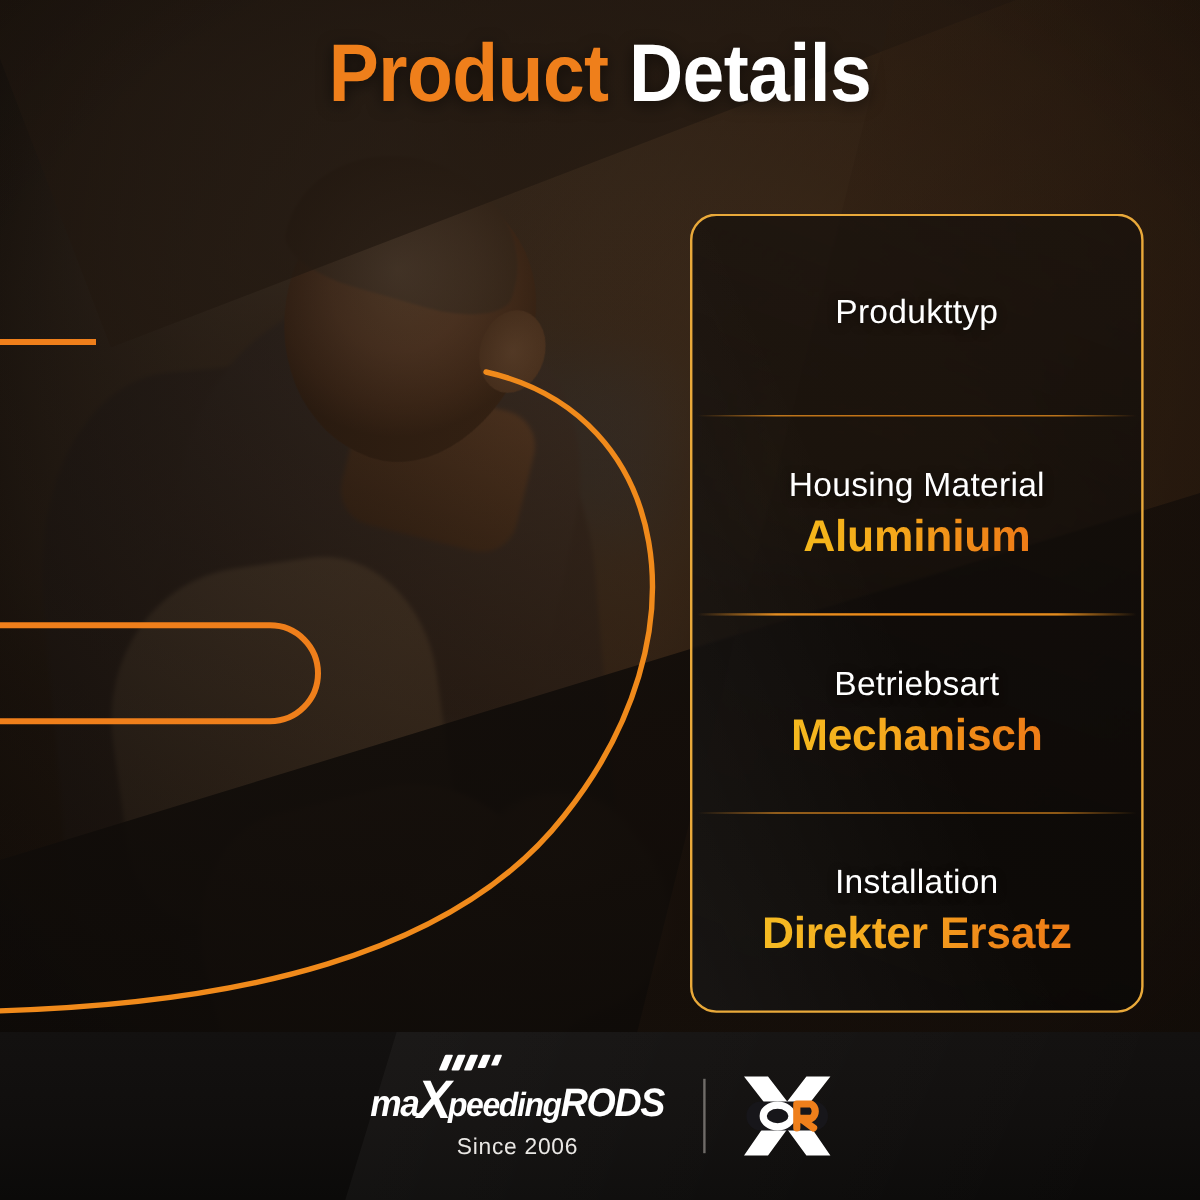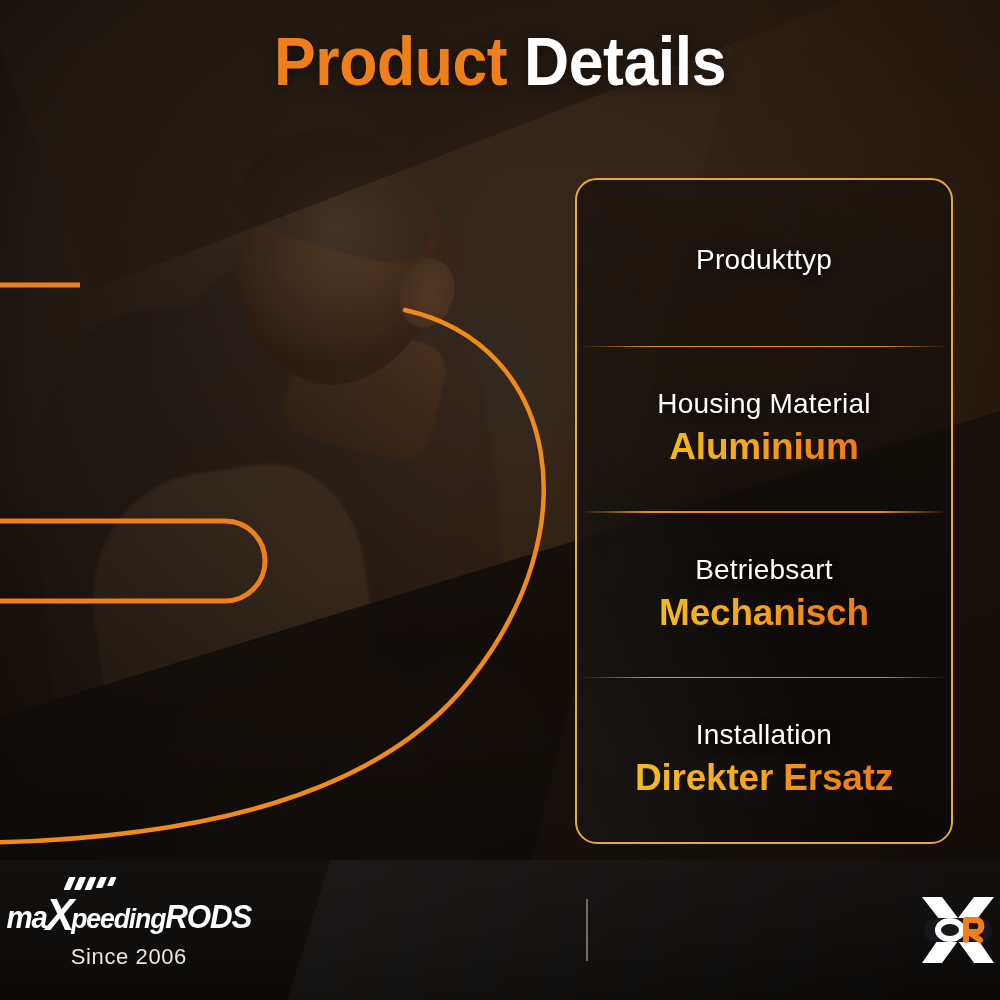--- a/index.html
+++ b/index.html
@@ -191,21 +191,21 @@
     background:linear-gradient(90deg,#F5B81A 0%,#F5A71B 42%,#F08A18 72%,#EE7C17 100%);
     -webkit-background-clip:text;background-clip:text;
     -webkit-text-fill-color:transparent;color:#F3A01A;
     margin:0;white-space:nowrap;
   }
 
   
   .footer{
     position:absolute;left:0;right:0;bottom:0;height:140px;
     background:linear-gradient(180deg,#131110 0%,#100e0d 55%,#0b0a09 100%);
-    display:flex;align-items:center;justify-content:space-between;gap:26px;
+    display:flex;align-items:center;justify-content:center;gap:26px;
     overflow:hidden;
   }
   .footer-facet{
     position:absolute;left:300px;top:-60px;width:620px;height:320px;
     background:linear-gradient(100deg,rgba(255,255,255,.035),rgba(255,255,255,0));
     transform:skewX(-17deg);pointer-events:none;
   }
   .brand{position:relative;display:flex;flex-direction:column;align-items:center;}
   .brand-wordmark{
     display:flex;align-items:baseline;position:relative;
@@ -215,21 +215,21 @@
   }
   .w-ma{font-size:31px;}
   .w-x{font-size:45px;font-weight:900;margin:0 -2px 0 -1px;position:relative;top:2px;}
   .w-peeding{font-size:28px;}
   .w-rods{font-size:33px;font-weight:900;font-style:italic;}
   .speedlines{position:absolute;left:63px;top:-13px;display:flex;gap:4px;transform:skewX(-24deg);}
   .speedlines i{display:block;width:7px;height:13px;background:#fff;border-radius:1px;}
   .speedlines i:nth-child(4){height:11px;}
   .speedlines i:nth-child(5){height:9px;width:6px;}
   .brand-since{
-    color:#e9e7e4;font-size:22px;letter-spacing:.6px;margin-top:9px;font-weight:400;
+    color:#e9e7e4;font-size:19px;letter-spacing:.6px;margin-top:9px;font-weight:400;
   }
   .divider-v{width:1.5px;height:62px;background:#8e8a85;opacity:.75;}
   .xbadge{position:relative;width:84px;height:72px;}
 
   
   .nowrap{white-space:nowrap;}
 </style>
 </head>
 <body>
 

